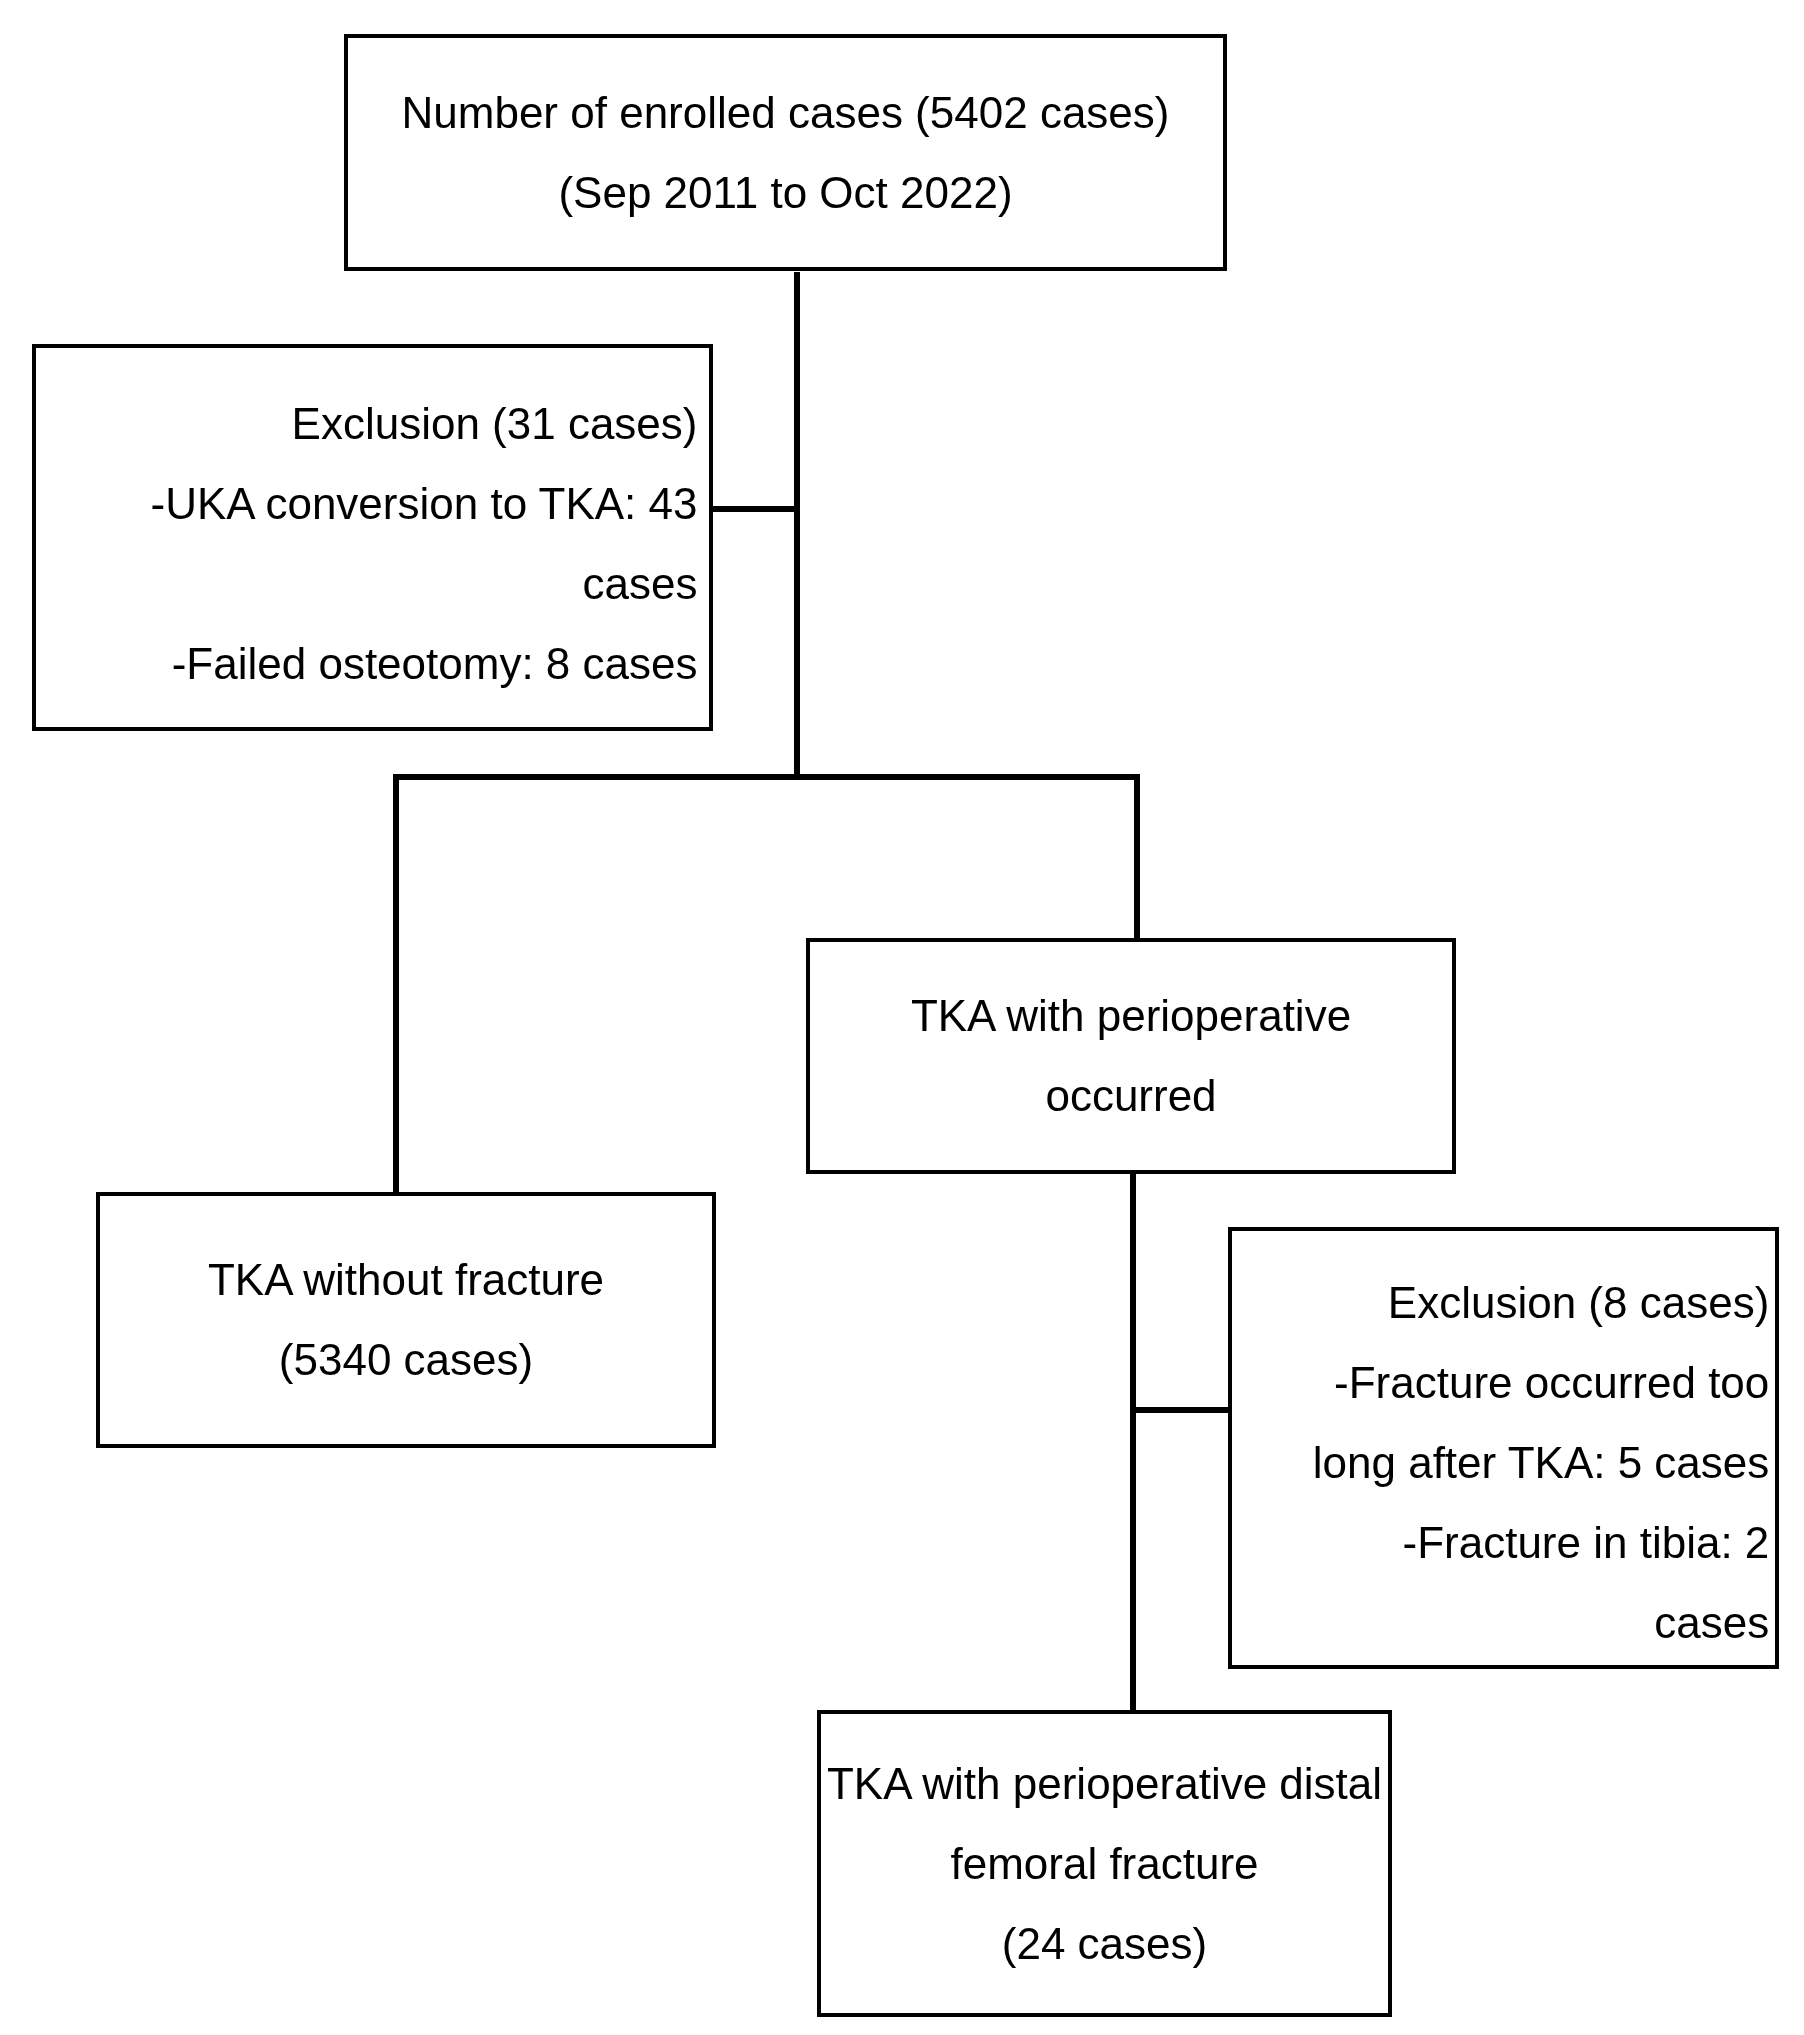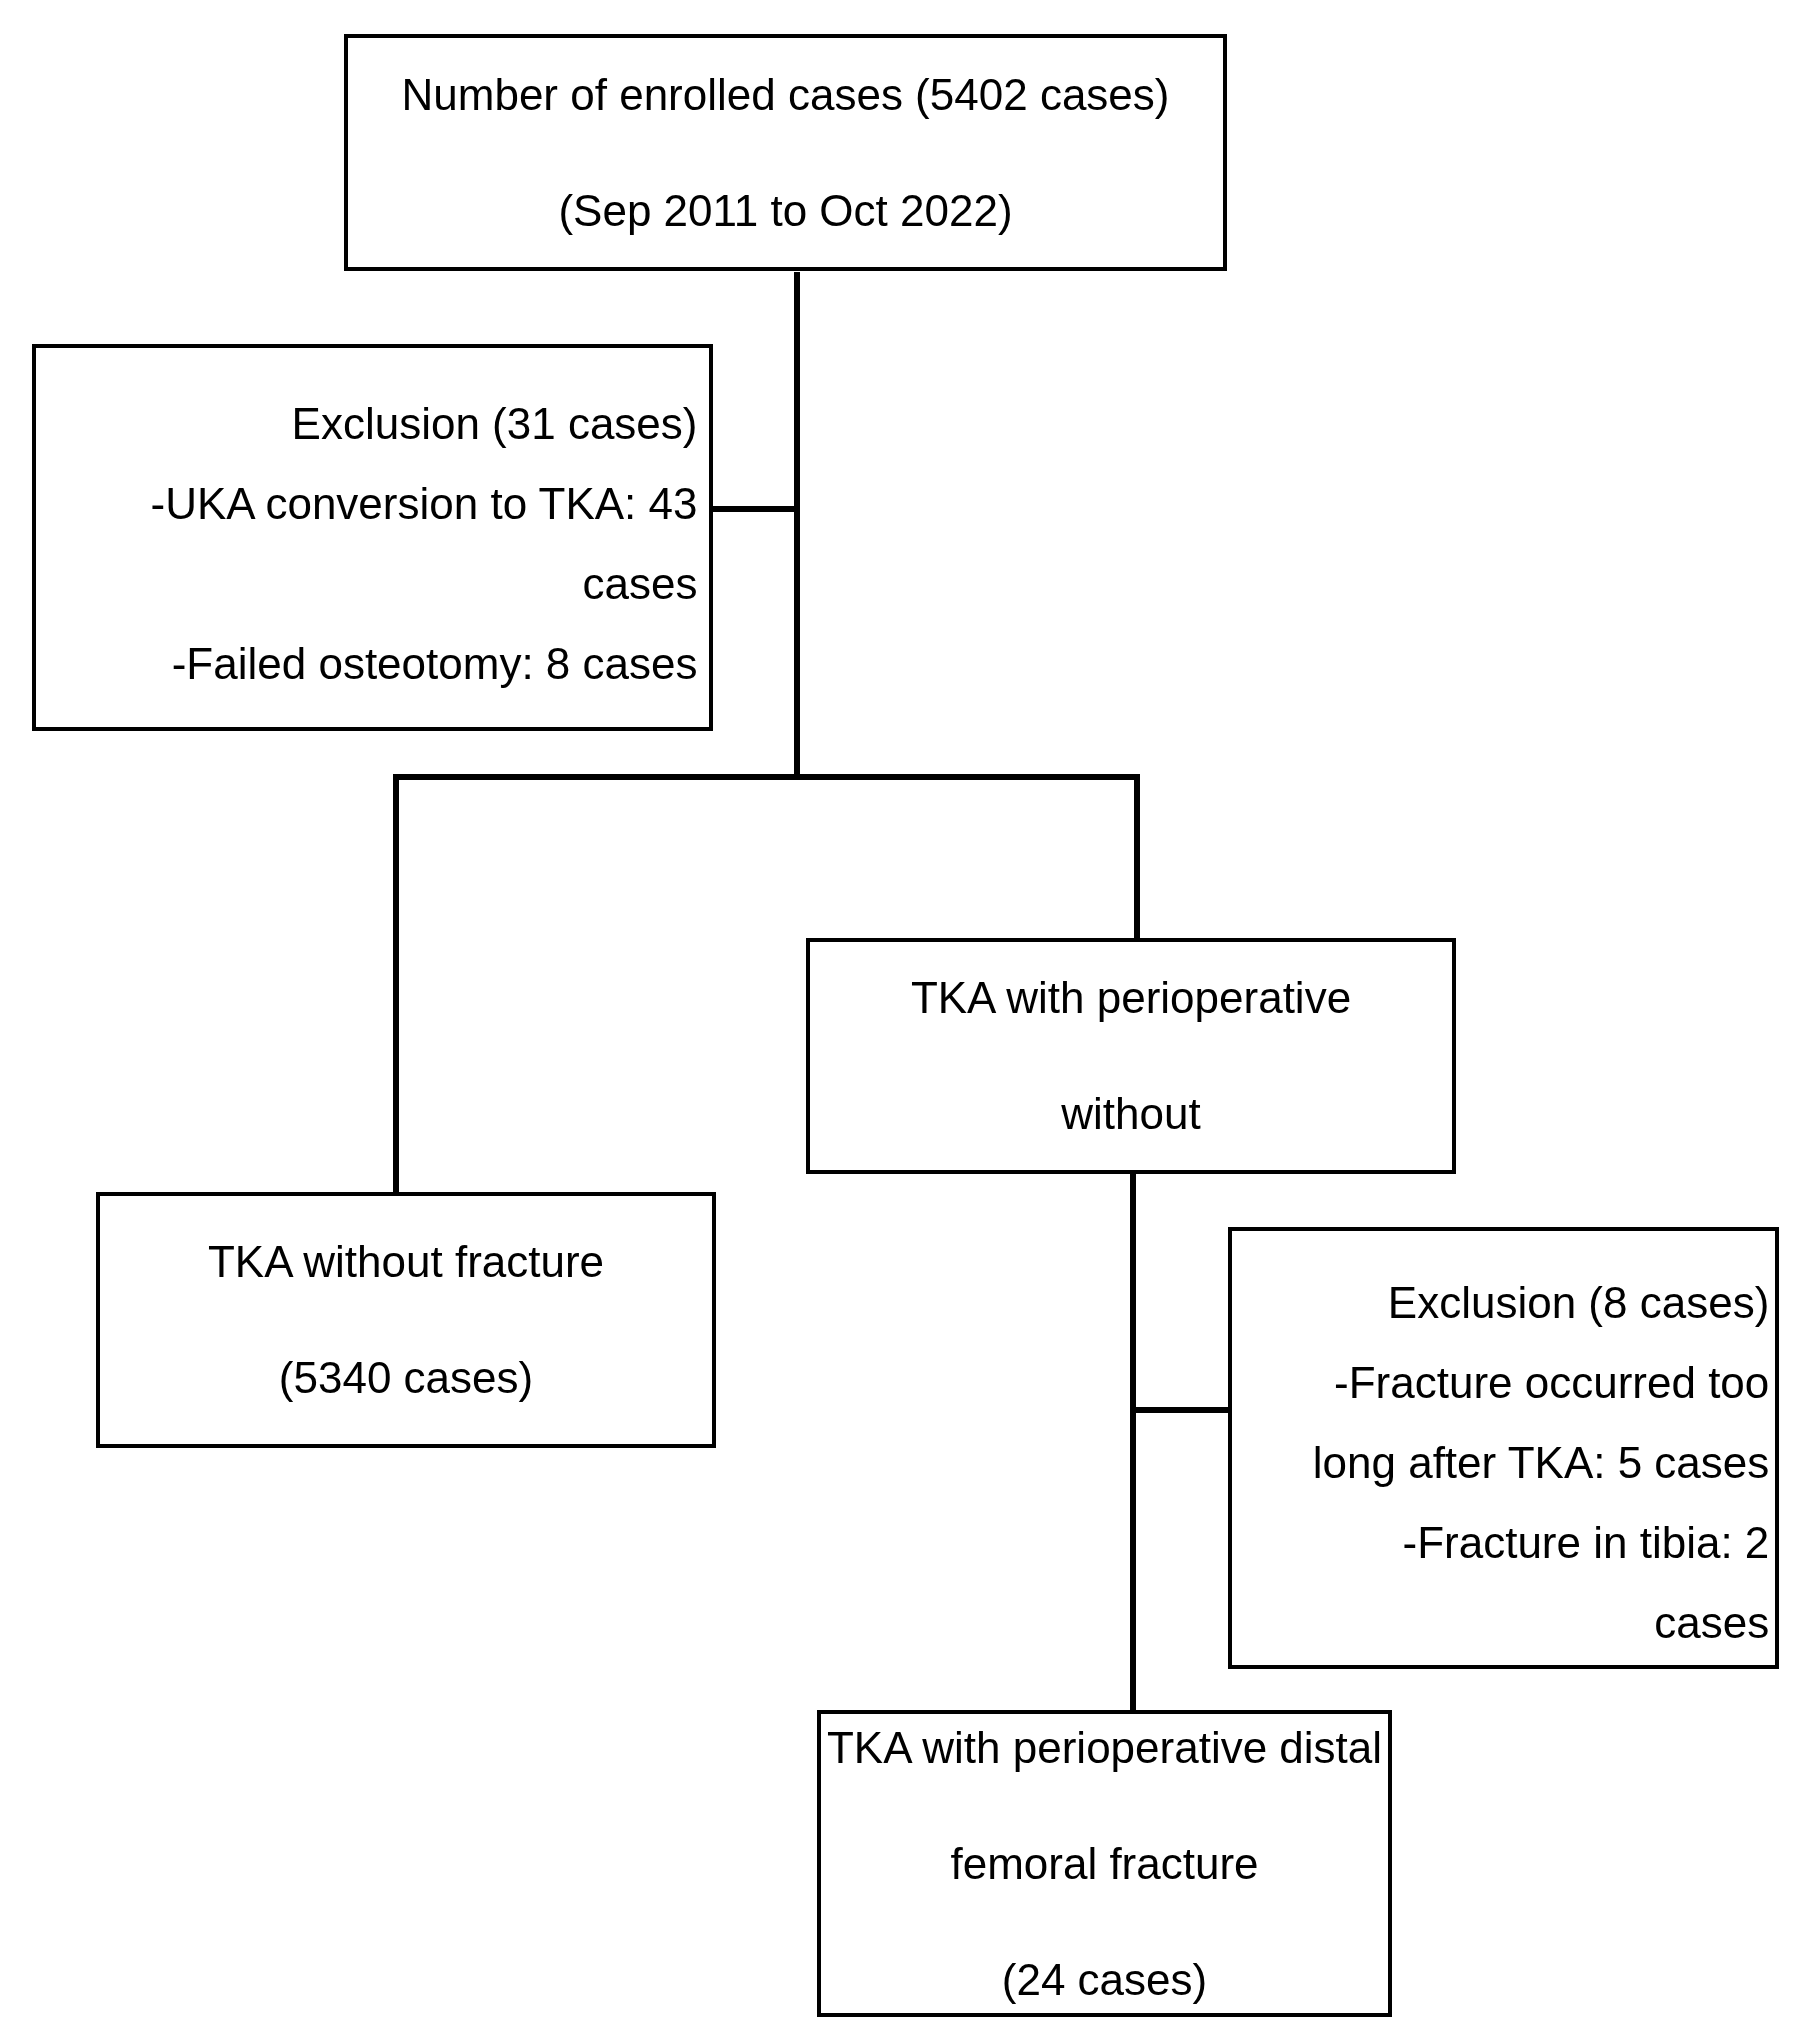--- a/index.html
+++ b/index.html
@@ -27,21 +27,20 @@
     background:var(--bg);
     font-size:44px;
     line-height:80px;
   }
   .box.center{
     display:flex;
     flex-direction:column;
     justify-content:center;
     align-items:center;
     text-align:center;
-    gap:36px;
   }
   .box.leftalign{
     text-align:right;
   }
   .tline{
     white-space:nowrap;
   }
   .conn{
     position:absolute;
     background:var(--line);
@@ -82,21 +81,21 @@
 
   <div class="box leftalign box-exclusion-initial">
     <div class="tline">Exclusion (31 cases)</div>
     <div class="tline">-UKA conversion to TKA: 43</div>
     <div class="tline">cases</div>
     <div class="tline">-Failed osteotomy: 8 cases</div>
   </div>
 
   <div class="box center box-tka-fracture">
     <div class="tline">TKA with perioperative</div>
-    <div class="tline">without</div>
+    <div class="tline">occurred</div>
   </div>
 
   <div class="box center box-tka-no-fracture">
     <div class="tline">TKA without fracture</div>
     <div class="tline">(5340 cases)</div>
   </div>
 
   <div class="box leftalign box-exclusion-fracture">
     <div class="tline">Exclusion (8 cases)</div>
     <div class="tline">-Fracture occurred too</div>

